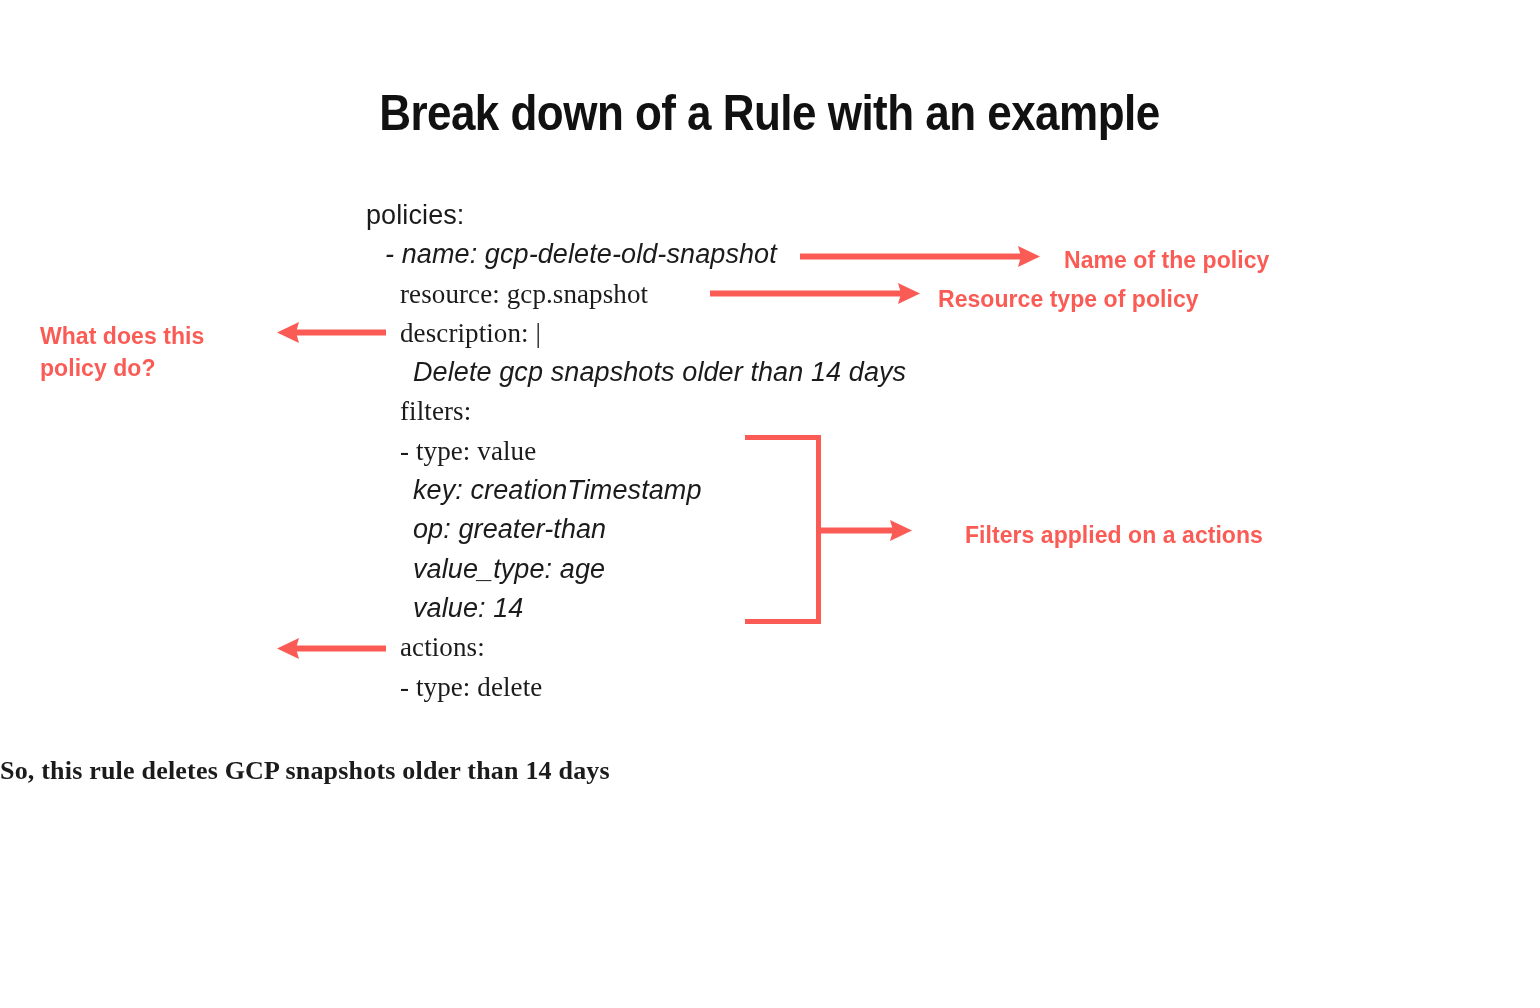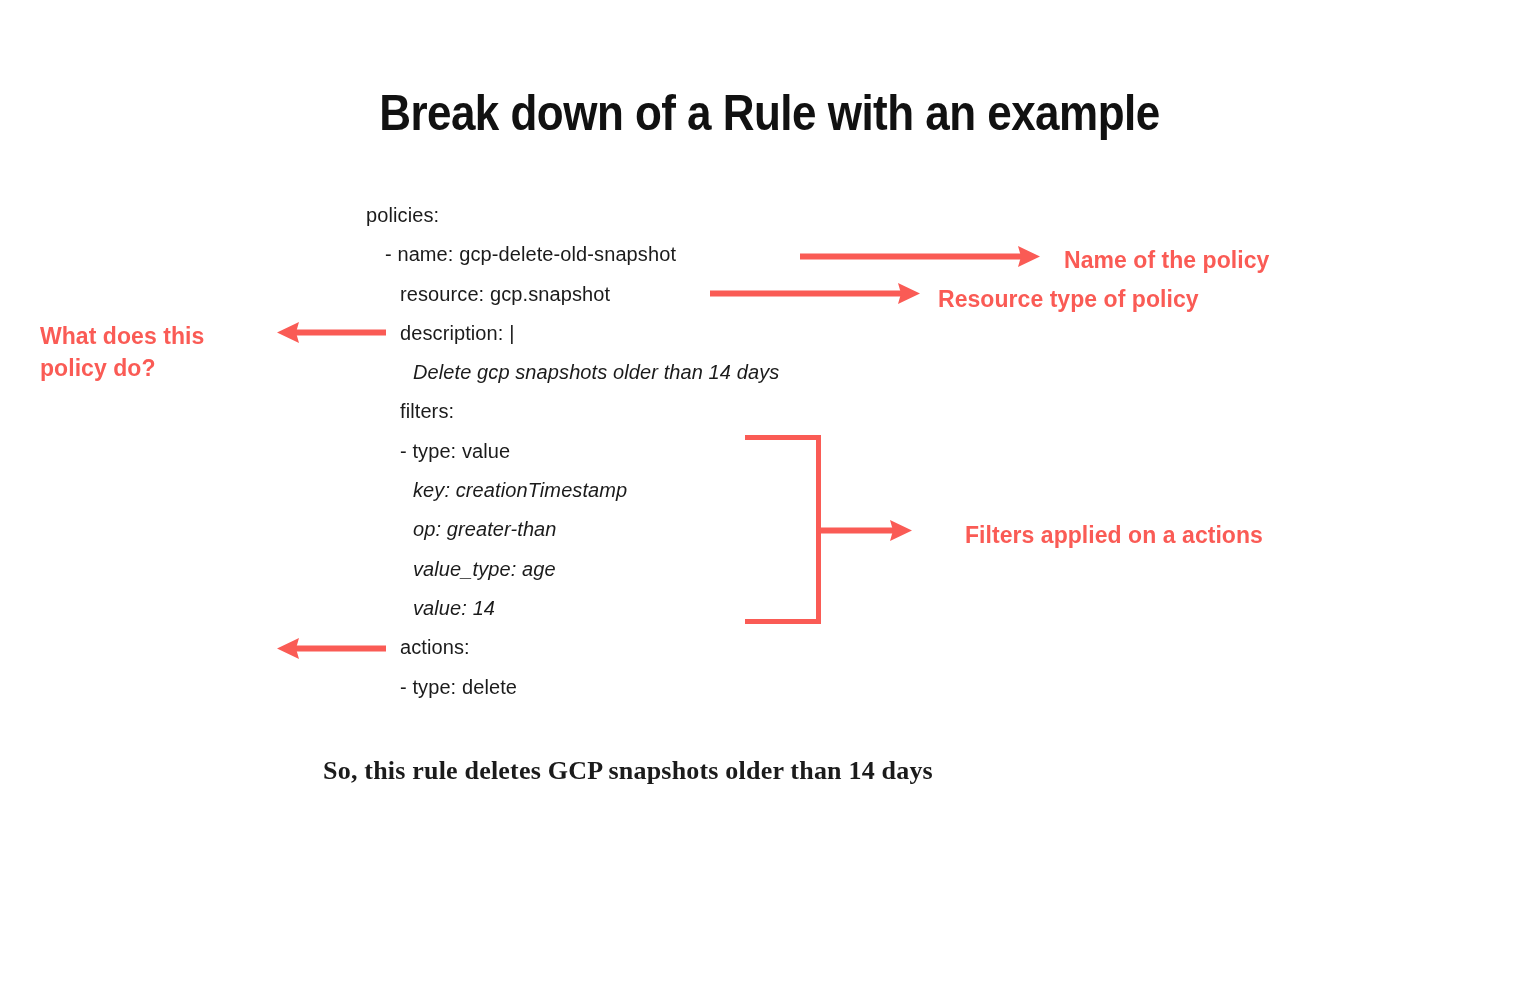--- a/index.html
+++ b/index.html
@@ -33,31 +33,31 @@
     transform-origin: 765px 50%;
     white-space: nowrap;
   }
 
   
   .yaml {
     position: absolute;
     left: 366px;
     top: 196px;
     font-family: "Liberation Sans", sans-serif;
-    font-size: 20px;
+    font-size: 27px;
     line-height: 39.3px;
     color: #1b1b1b;
     font-weight: 400;
     white-space: pre;
     letter-spacing: 0.1px;
   }
   .yaml .l { display: block; height: 39.3px; }
   .i0 { padding-left: 0px; }
-  .i1 { padding-left: 19px; }
-  .i2 { padding-left: 34px; }
+  .i1 { padding-left: 19px; font-style: italic; }
+  .i2 { padding-left: 34px; font-family: Liberation Serif, serif; }
   .i3 { padding-left: 47px; font-style: italic; }
 
   
   .note {
     position: absolute;
     font-family: "Liberation Sans", sans-serif;
     font-weight: 700;
     font-size: 23px;
     color: #fa5b55;
     letter-spacing: 0.05px;
@@ -66,21 +66,21 @@
   }
   .note-right { text-align: left; }
   .note-left  { }
 
   
   .caption {
     position: absolute;
     left: 0;
     top: 756px;
     width: 1256px;
-    text-align: center;
+    text-align: left;
     font-family: "Liberation Serif", serif;
     font-weight: 600;
     font-size: 26px;
     color: #1b1b1b;
     letter-spacing: 0.2px;
     white-space: nowrap;
   }
 
   
   .connectors {

